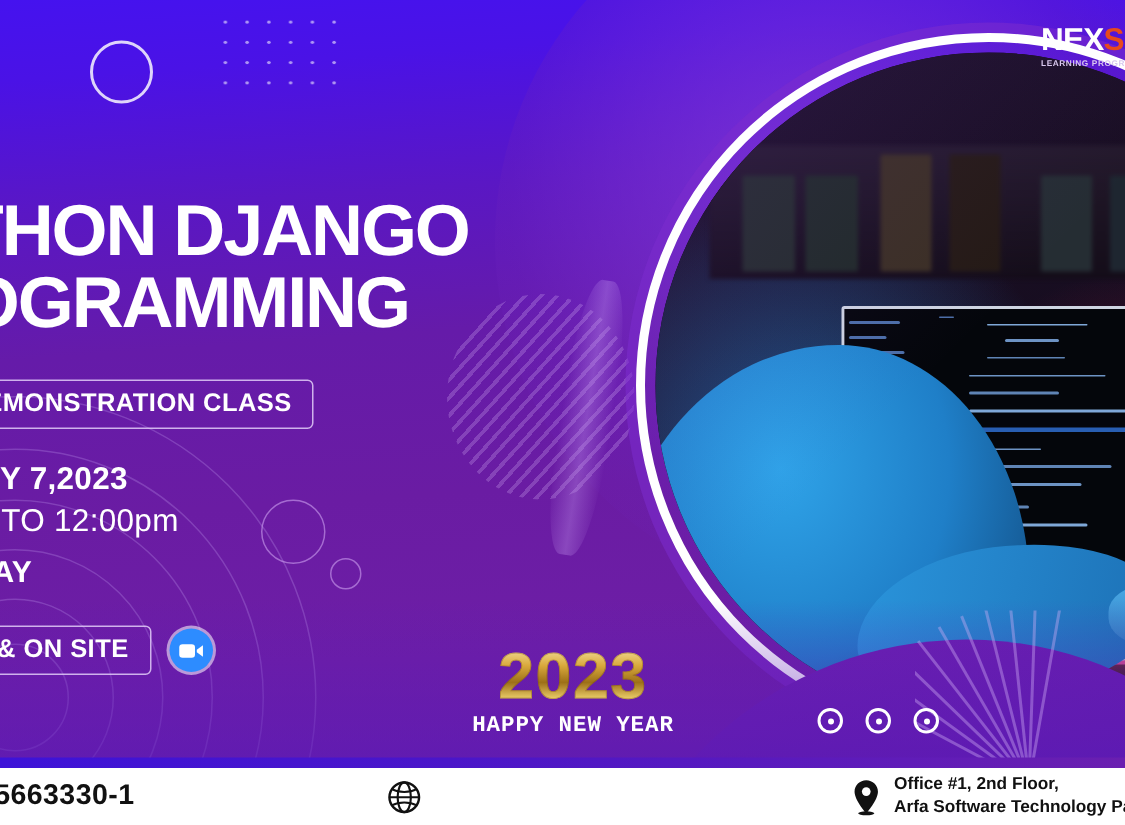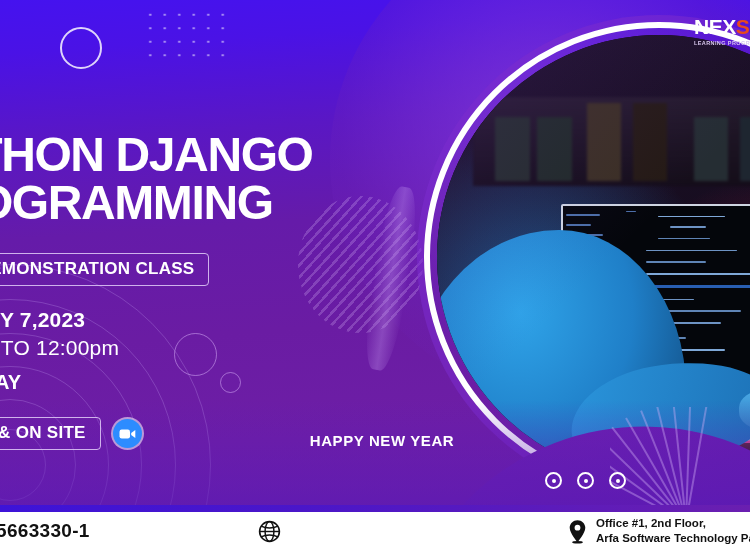--- a/index.html
+++ b/index.html
@@ -148,21 +148,21 @@
   .zoom-icon{width:29px;height:29px;border-radius:50%;background:#2d8cff;
       display:flex;align-items:center;justify-content:center;flex:0 0 auto;
       box-shadow:0 0 0 2px rgba(255,255,255,.55);}
 
   
   .ny{position:absolute;left:292px;top:430px;text-align:center;width:180px;}
   .ny-year{font-size:43px;font-weight:bold;letter-spacing:1px;line-height:1;
       background:linear-gradient(180deg,#f7e7a8 0%,#d9a93c 32%,#9d6f18 58%,#e7c864 82%,#f6e6a4 100%);
       -webkit-background-clip:text;background-clip:text;color:transparent;
       -webkit-text-stroke:.6px rgba(120,80,10,.35);}
-  .ny-sub{margin-top:2px;font-size:15px;font-weight:bold;color:#ffffff;letter-spacing:.6px;}
+  .ny-sub{margin-top:2px;font-size:15px;font-weight:bold;color:#ffffff;letter-spacing:.6px;font-family:Liberation Mono, monospace;}
 
   
   .footer-edge{position:absolute;left:0;right:0;bottom:38px;height:7px;
       background:linear-gradient(90deg,#3d13d8,#4a16c9 40%,#6a1fb0 100%);}
   .footer{position:absolute;left:0;right:0;bottom:0;height:38px;background:#ffffff;
       display:flex;align-items:center;}
   .f-item{display:flex;align-items:center;gap:9px;color:#111111;}
   .f-phone{margin-left:-54px;font-size:19px;font-weight:bold;letter-spacing:.3px;white-space:nowrap;}
   .f-web{position:absolute;left:258px;}
   .f-web .txt{font-size:19px;font-weight:bold;letter-spacing:.2px;white-space:nowrap;}
@@ -313,20 +313,21 @@
       <span class="zoom-icon">
         <svg class="ic" width="17" height="12" viewBox="0 0 17 12" aria-hidden="true">
           <rect x="0.5" y="1.5" width="10.5" height="9" rx="2.2" fill="#ffffff"></rect>
           <path d="M12.2 5.1L16.3 2.1v7.8l-4.1-3z" fill="#ffffff"></path>
         </svg>
       </span>
     </div>
   </div>
 
   <div class="ny">
+    <div class="ny-year">2023</div>
     <div class="ny-sub">HAPPY NEW YEAR</div>
   </div>
 
   <div class="footer-edge"></div>
   <div class="footer">
 
     <div class="f-item f-phone-wrap">
       <span class="f-phone">042-35663330-1</span>
     </div>
 

